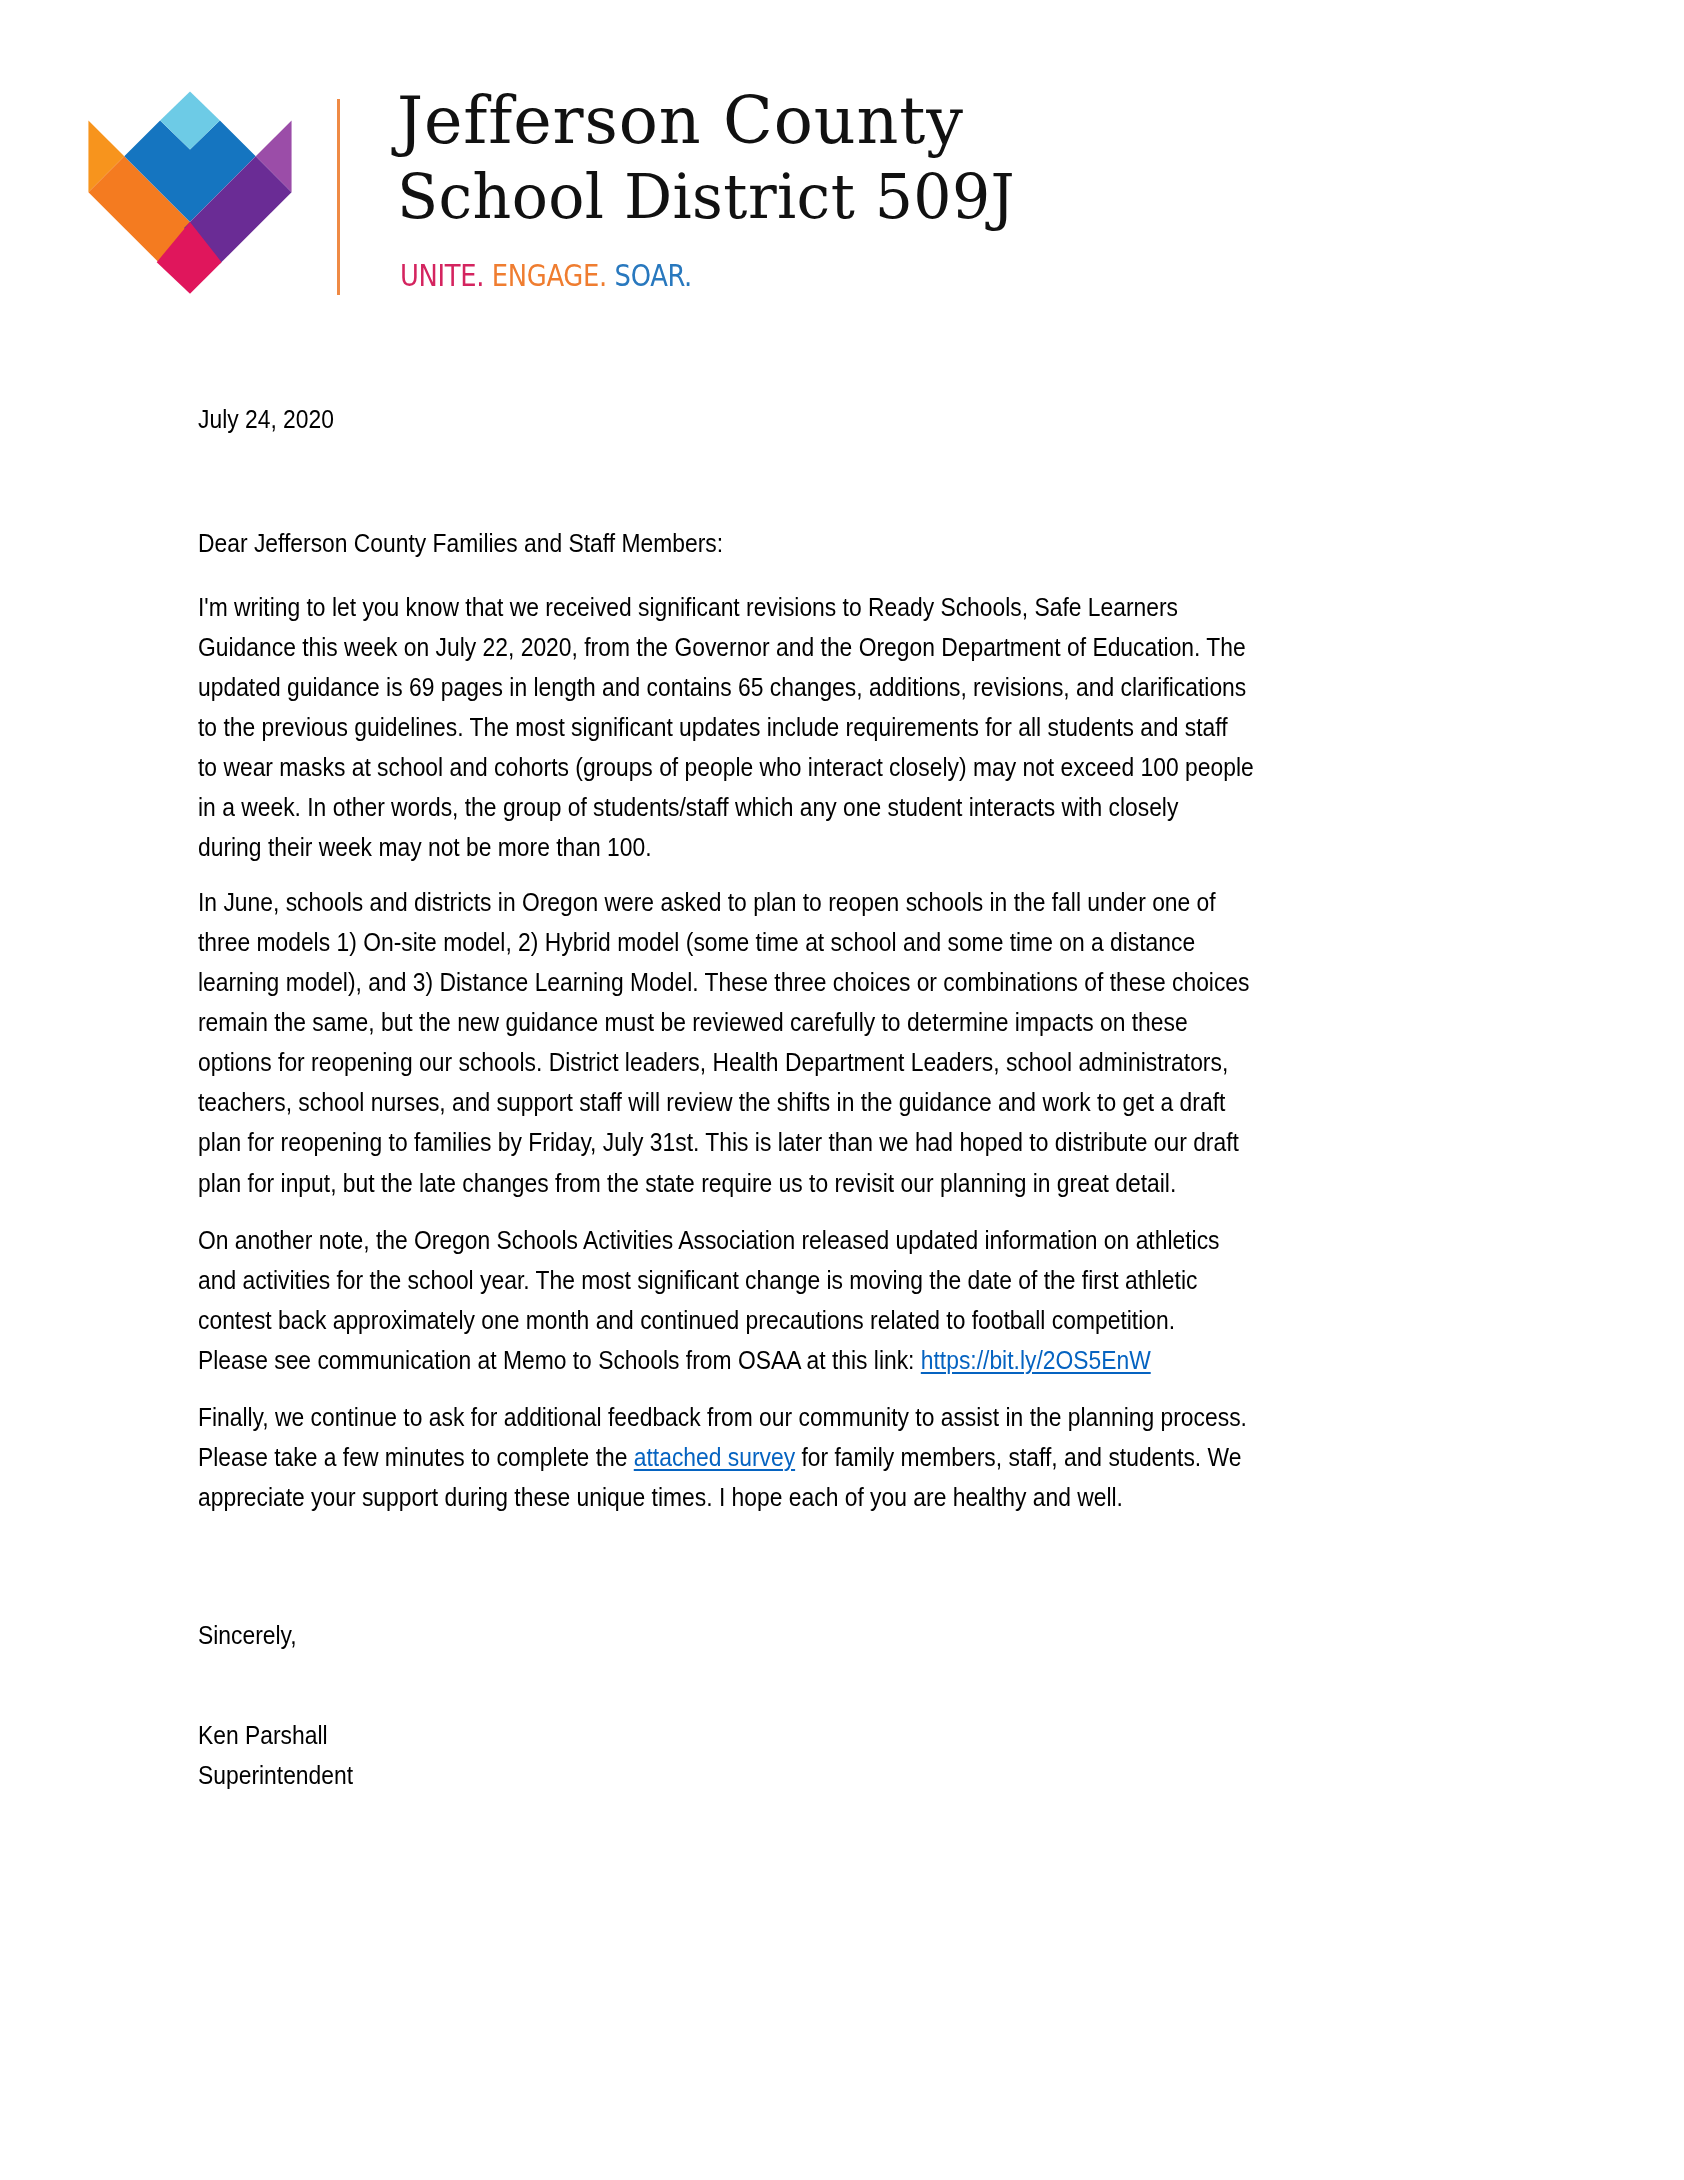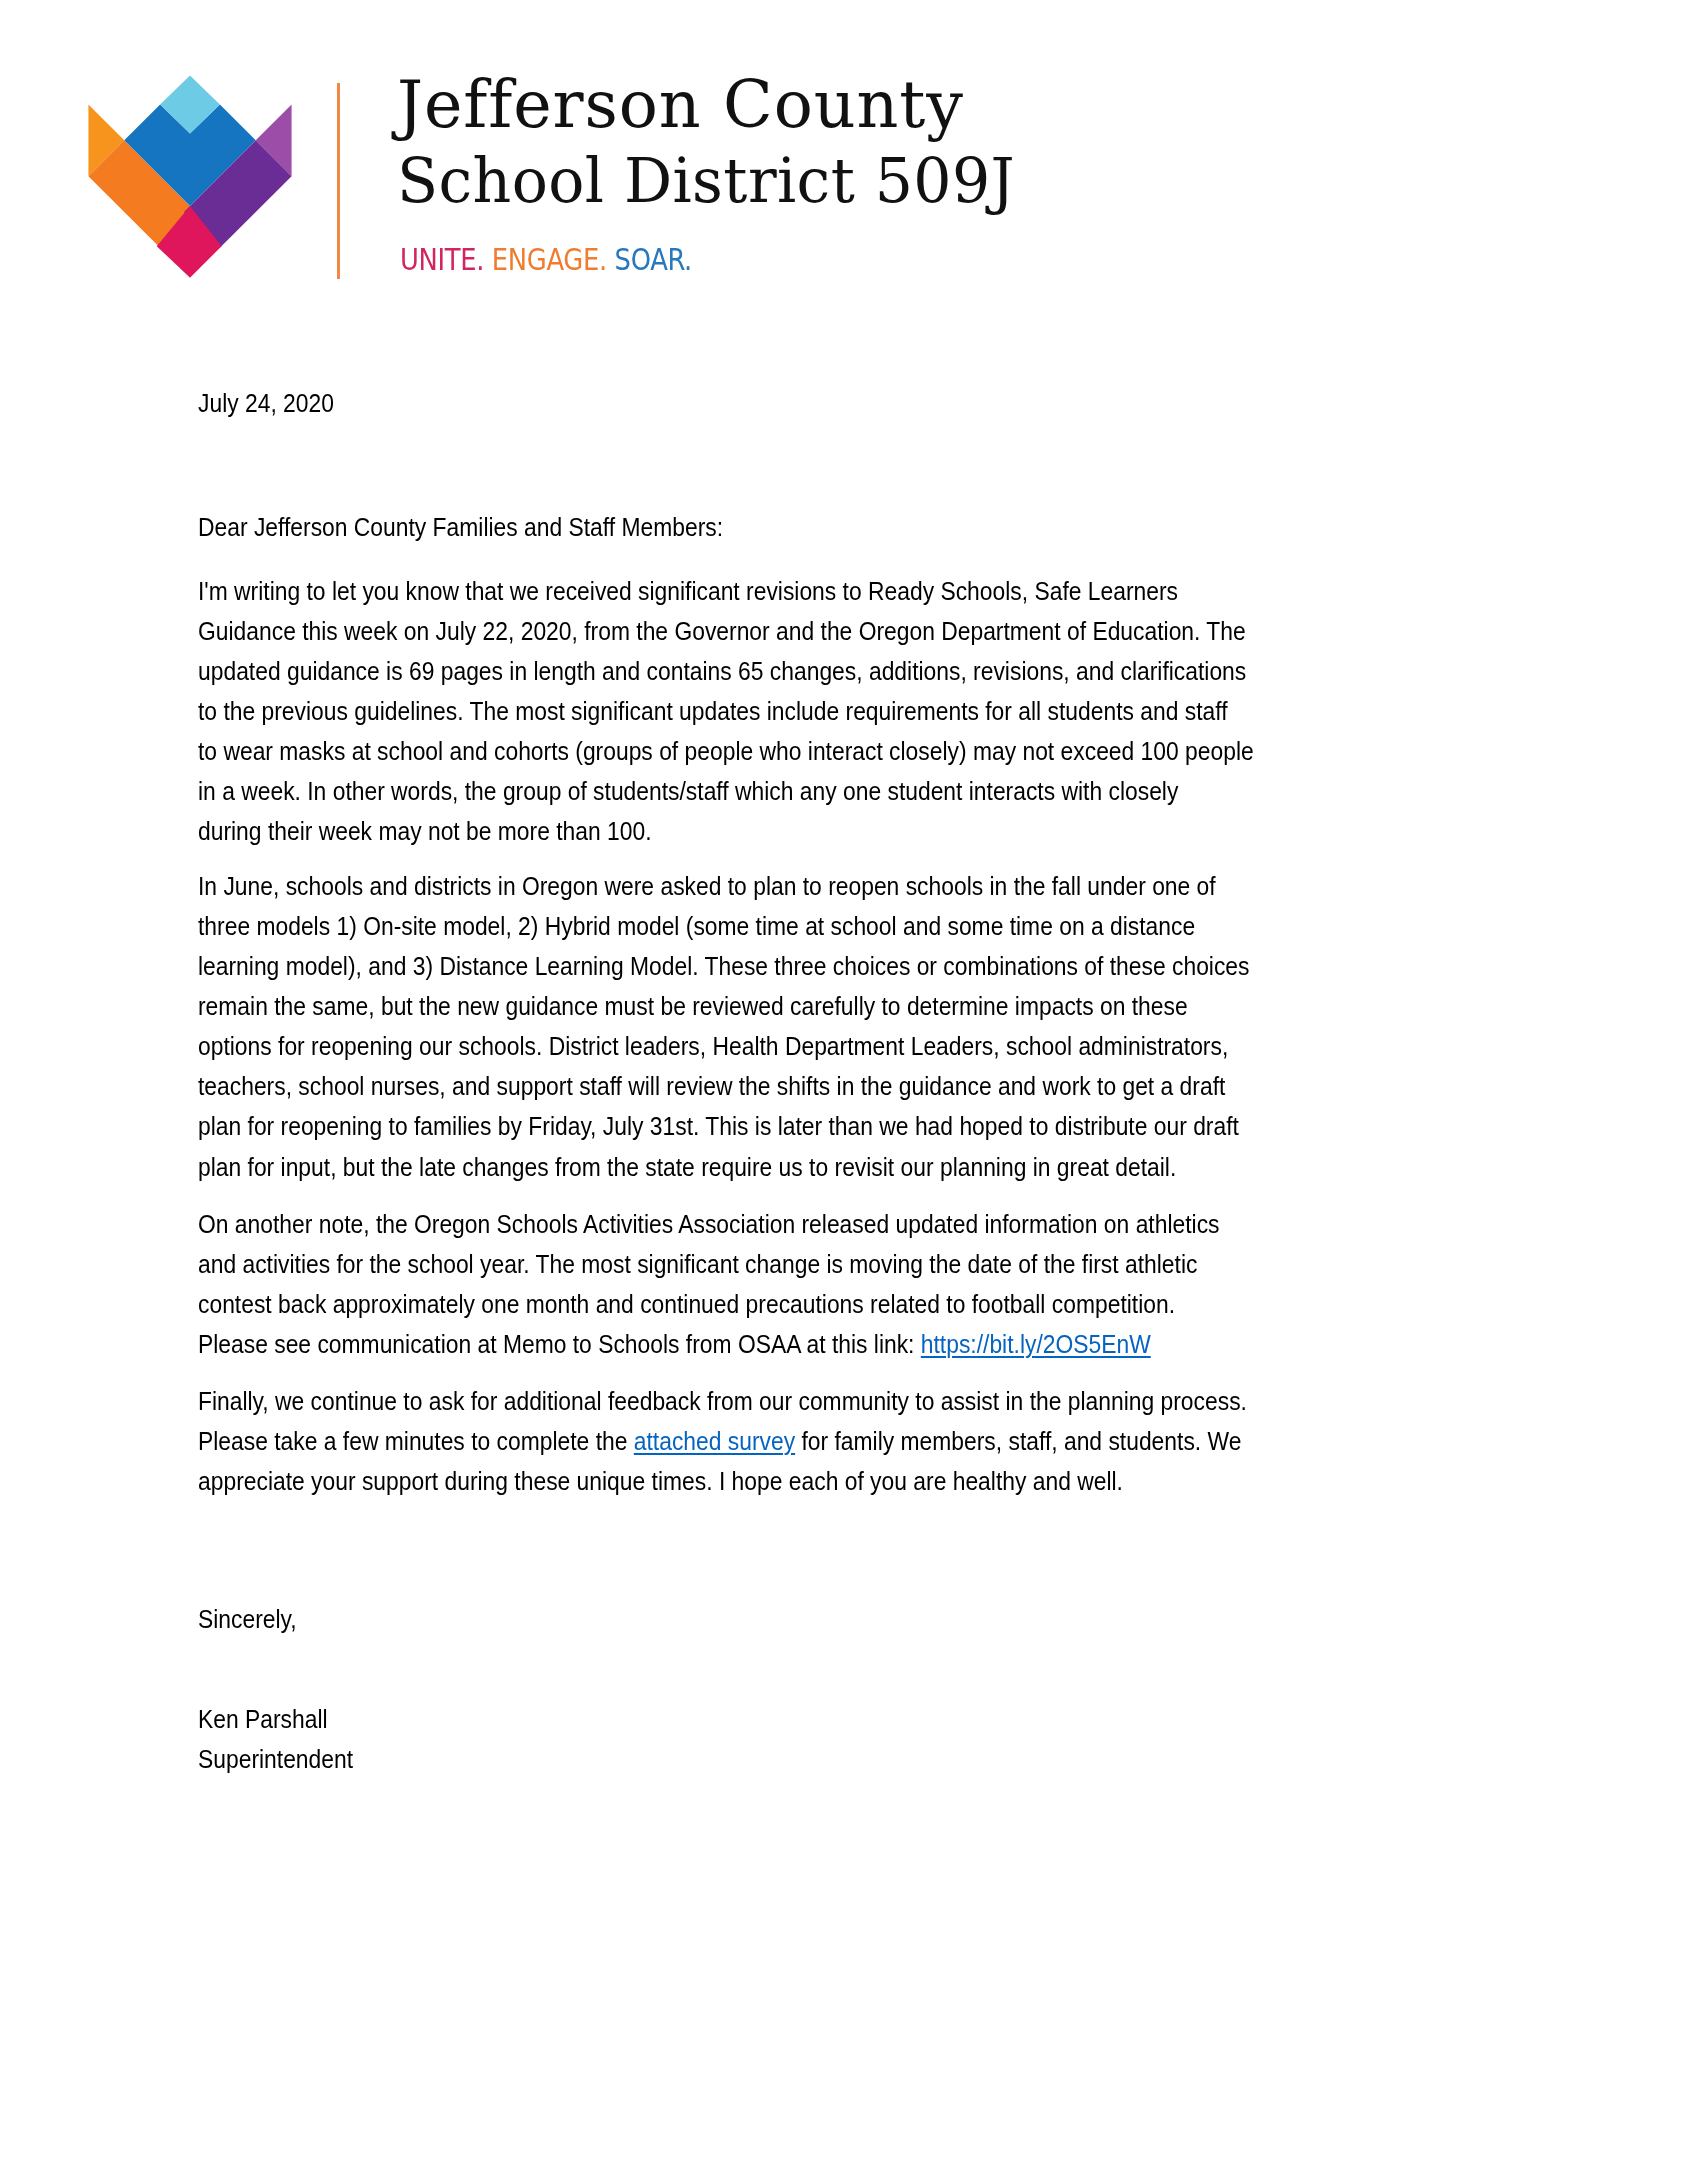--- a/index.html
+++ b/index.html
@@ -1,18 +1,18 @@
 <!DOCTYPE html>
 <html style="font-size:13.6px"><head>
 <meta charset="utf-8">
 <style>
   html, body { margin:0; padding:0; background:#ffffff; }
   body { width:1685px; height:2181px; position:relative; overflow:hidden;
          font-family:"Liberation Sans", sans-serif; color:#000; }
-  .page { position:absolute; left:0; top:0; width:1685px; height:1964px; background:#fff; }
+  .page { position:absolute; left:0; top:16px; width:1685px; height:1964px; background:#fff; }
 
   
   .logo { position:absolute; left:85px; top:72px; width:210px; height:210px; }
   .divider { position:absolute; left:337px; top:83px; width:2.6px; height:196px; background:#EF8A45; }
   .title { position:absolute; left:397px; font-family:"DejaVu Serif", serif; color:#111;
            white-space:nowrap; transform-origin:left top; }
   .title.l1 { top:66px; font-size:66px; letter-spacing:0.9px; transform:scaleX(0.985); }
   .title.l2 { top:145px; font-size:61px; letter-spacing:0.4px; transform:scaleX(0.985); }
   .tagline { position:absolute; left:400px; top:242px; font-family:"DejaVu Sans", sans-serif;
              font-size:30px; white-space:nowrap; letter-spacing:-0.4px;

